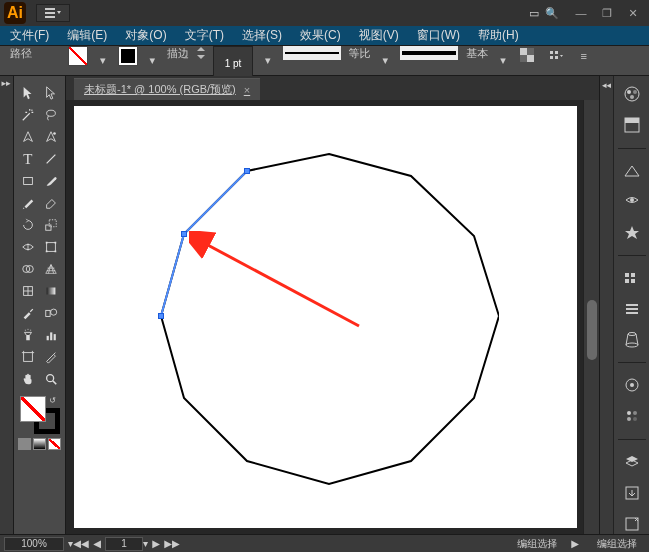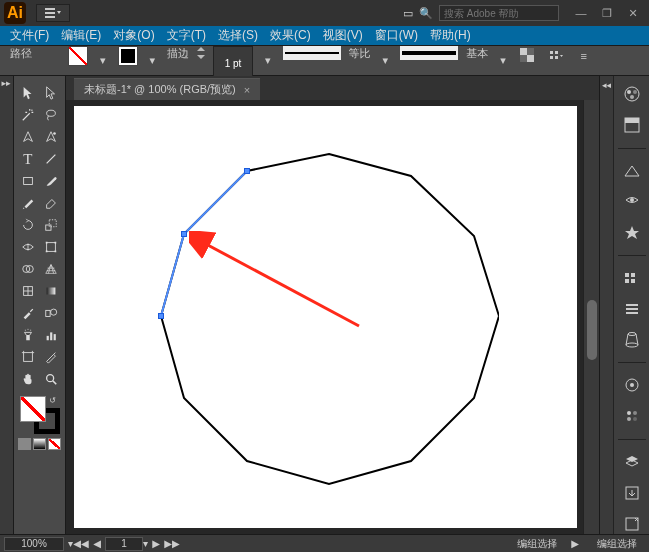--- a/index.html
+++ b/index.html
@@ -7,21 +7,21 @@
 
 .titlebar { height: 26px; background: #323232; display: flex; align-items: center; padding: 0 4px; }
 .ai-logo { width: 22px; height: 22px; background: #2a1200; border-radius: 4px; display: flex; align-items: center; justify-content: center; color: #ff9a00; font-weight: bold; font-size: 16px; margin-right: 10px; }
 .titlebar .dropdown-btn { width: 34px; height: 18px; background: #3a3a3a; border: 1px solid #222; display: flex; align-items: center; justify-content: center; }
 .titlebar .spacer { flex: 1; }
 .titlebar .search-area { display: flex; align-items: center; gap: 6px; margin-right: 10px; }
 .search-input { width: 120px; height: 16px; background: #2a2a2a; border: 1px solid #555; color: #999; font-size: 10px; padding: 0 4px; }
 .win-controls { display: flex; gap: 2px; }
 .win-btn { width: 24px; height: 18px; display: flex; align-items: center; justify-content: center; color: #aaa; }
 
-.menubar { height: 20px; background: #0369a1; display: flex; align-items: center; gap: 0; padding: 0 4px; border-bottom: 1px solid #1a1a1a; }
+.menubar { height: 20px; background: #0c4a6e; display: flex; align-items: center; gap: 6px; padding: 0 4px; border-bottom: 1px solid #1a1a1a; }
 .menu-item { padding: 2px 6px; color: #ddd; font-size: 12px; cursor: default; }
 
 .ctrlbar { height: 30px; background: #4a4a4a; display: flex; gap: 8px; padding: 0 10px; border-bottom: 1px solid #1a1a1a; }
 .lbl { color: #ccc; font-size: 11px; }
 .swatch-nofill { width: 20px; height: 20px; background: #fff; border: 1px solid #444; position: relative; display: inline-block; }
 .swatch-nofill::after { content: ""; position: absolute; inset: 0; background: linear-gradient(to top right, transparent 45%, #ff0000 45%, #ff0000 55%, transparent 55%); }
 .dd { display: inline-flex; align-items: center; padding: 0 4px; }
 .swatch-black { width: 20px; height: 20px; background: #000; border: 1px solid #444; display: inline-block; box-shadow: inset 0 0 0 2px #fff; }
 .stroke-weight { width: 40px; height: 34px; background: #3a3a3a; border: 1px solid #222; color: #fff; font-size: 10px; text-align: center; }
 .icon-btn { width: 20px; height: 20px; display: flex; align-items: center; justify-content: center; color: #ccc; }
@@ -38,21 +38,21 @@
 .fill-stroke { margin-top: 6px; position: relative; width: 40px; height: 38px; margin-left: 4px; }
 .fill-sq { position: absolute; width: 26px; height: 26px; background: #fff; border: 1px solid #888; top: 0; left: 0; }
 .fill-sq::after { content: ""; position: absolute; inset: 0; background: linear-gradient(to top right, transparent 45%, #ff0000 45%, #ff0000 55%, transparent 55%); }
 .stroke-sq { position: absolute; width: 26px; height: 26px; border: 5px solid #000; background: #4a4a4a; bottom: 0; right: 0; }
 .swap-ico { position: absolute; top: 0; right: 4px; font-size: 8px; color: #ccc; }
 .mini-row { display: flex; padding: 4px 2px; gap: 2px; }
 .mini-sq { width: 14px; height: 12px; border: 1px solid #888; }
 
 .doc-area { flex: 1; background: #262626; display: flex; flex-direction: column; position: relative; }
 .tab-bar { height: 24px; background: #323232; display: flex; align-items: flex-end; padding-left: 8px; }
-.doc-tab { height: 22px; background: #4a4a4a; border-top: 1px solid #555; padding: 3px 10px; font-size: 11px; display: flex; align-items: center; gap: 8px; }
+.doc-tab { height: 22px; background: #4a4a4a; border-top: 1px solid #555; padding: 3px 10px; font-size: 11px; display: flex; align-items: center; gap: 8px; text-decoration: underline; }
 .tab-close { color: #aaa; }
 .canvas-wrap { flex: 1; position: relative; overflow: hidden; }
 .canvas { position: absolute; top: 6px; left: 8px; right: 22px; bottom: 6px; background: #fff; }
 
 .polygon { position: absolute; top: 40px; left: 85px; }
 .anchor { position: absolute; width: 6px; height: 6px; background: #4f8eff; border: 1px solid #1b5ad9; }
 .arrow-annot { position: absolute; }
 
 .vscroll { position: absolute; right: 0; top: 24px; bottom: 0; width: 16px; background: #3a3a3a; border-left: 1px solid #222; }
 .thumb { width: 10px; height: 60px; background: #6a6a6a; border-radius: 5px; margin: 200px auto 0; }
@@ -78,21 +78,20 @@
         <rect x="0" y="0" width="10" height="2" fill="#ccc"></rect>
         <rect x="0" y="4" width="10" height="2" fill="#ccc"></rect>
         <rect x="0" y="8" width="10" height="2" fill="#ccc"></rect>
         <path d="M12 3 L16 3 L14 6 Z" fill="#ccc"></path>
       </svg>
   </div>
   <div class="spacer"></div>
   <div class="search-area">
     <span style="color:#ccc">▭</span>
     <span>🔍</span>
-    <input class="search-input" placeholder="搜索 Adobe 帮助" style="">
   </div>
   <div class="win-controls">
     <div class="win-btn">—</div>
     <div class="win-btn">❐</div>
     <div class="win-btn">✕</div>
   </div>
 </div>
 
 <div class="menubar">
   <div class="menu-item">文件(F)</div>

